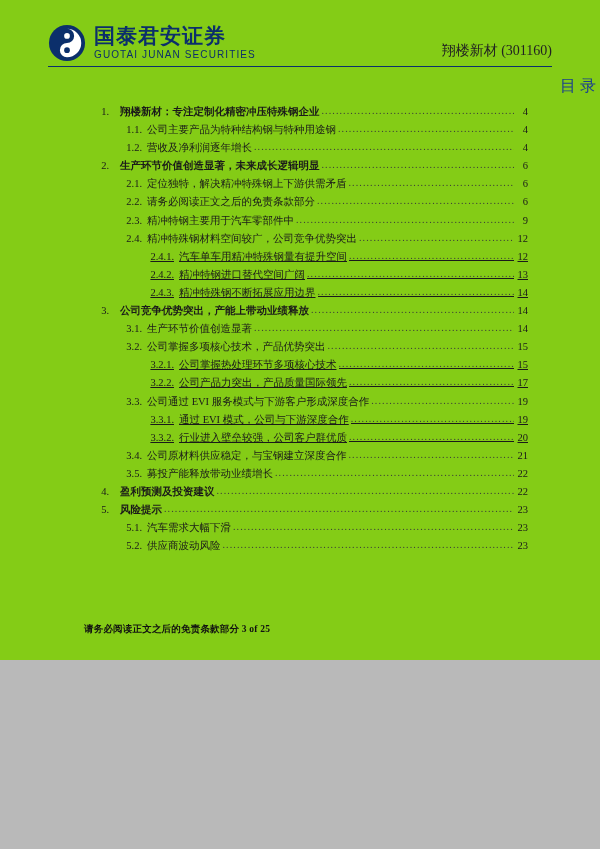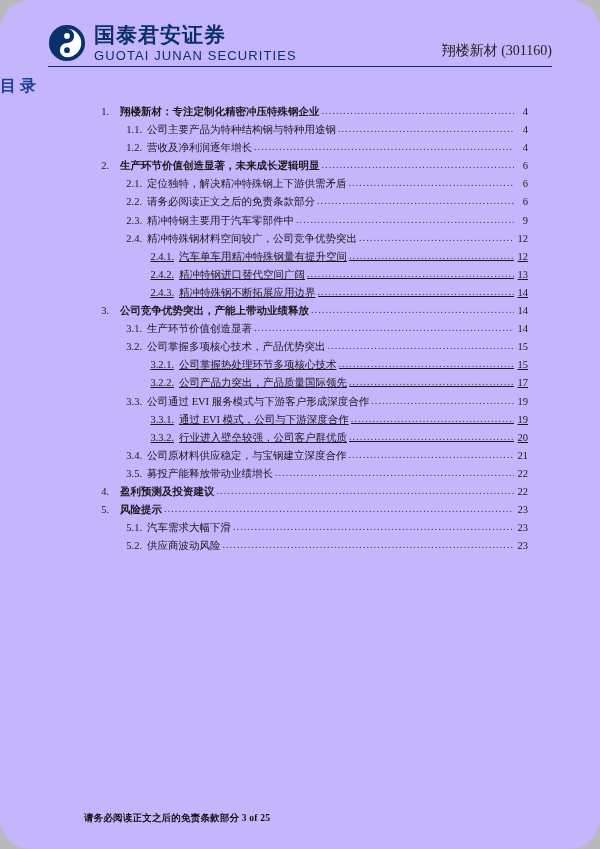--- a/index.html
+++ b/index.html
@@ -6,25 +6,24 @@
     margin: 0;
     padding: 0;
     background: #b9b9b9;
   }
   body {
     font-family: "Liberation Serif", "DejaVu Serif", serif;
   }
   .page {
     position: relative;
     width: 600px;
-    height: 849px;
-    background: #c4b5fd;
+    height: 660px;
+    background: #84cc16;
     overflow: hidden;
     box-sizing: border-box;
-    border-radius: 30px;
   }
 
   
   .header {
     position: absolute;
     top: 24px;
     left: 48px;
     right: 48px;
     height: 42px;
   }
@@ -46,21 +45,21 @@
   }
   .brand-cn {
     font-family: "Liberation Serif", "DejaVu Serif", serif;
     font-size: 21px;
     font-weight: bold;
     letter-spacing: 1px;
     color: #0b2f6b;
   }
   .brand-en {
     font-family: "Liberation Sans", sans-serif;
-    font-size: 13px;
+    font-size: 10px;
     letter-spacing: 1.1px;
     color: #0b2f6b;
     margin-top: 3px;
   }
   .header-right {
     position: absolute;
     right: 0;
     bottom: 6px;
     font-size: 14px;
     color: #222;
@@ -73,23 +72,23 @@
     top: 66px;
     border-top: 1.6px solid #0b2f6b;
   }
 
   
   .doc-title {
     position: absolute;
     top: 76px;
     left: 0;
     right: 0;
-    text-align: left;
+    text-align: right;
     font-size: 16px;
-    font-weight: bold;
+    font-weight: normal;
     color: #1b3f8f;
     letter-spacing: 4px;
   }
 
   
   .toc {
     position: absolute;
     top: 106px;
     left: 96px;
     right: 72px;

